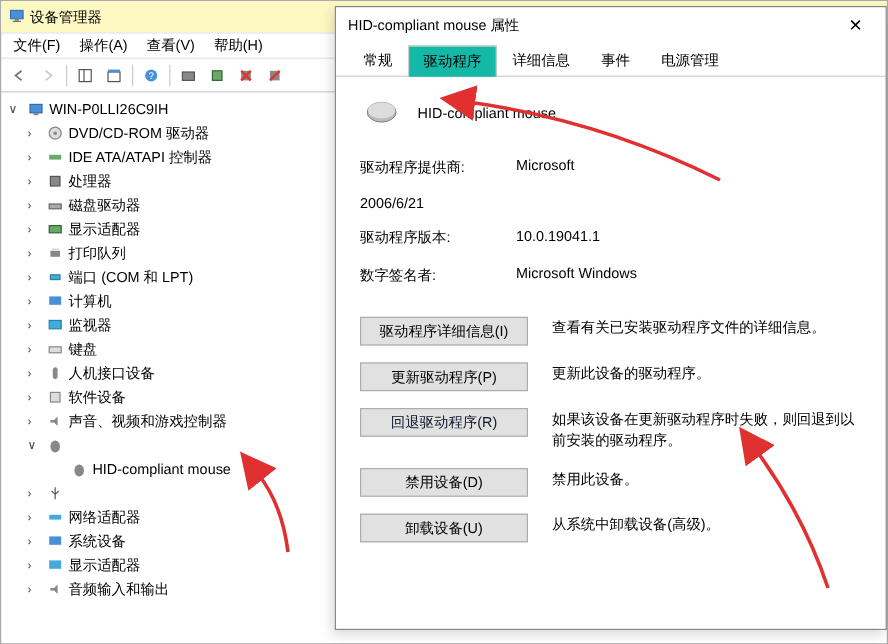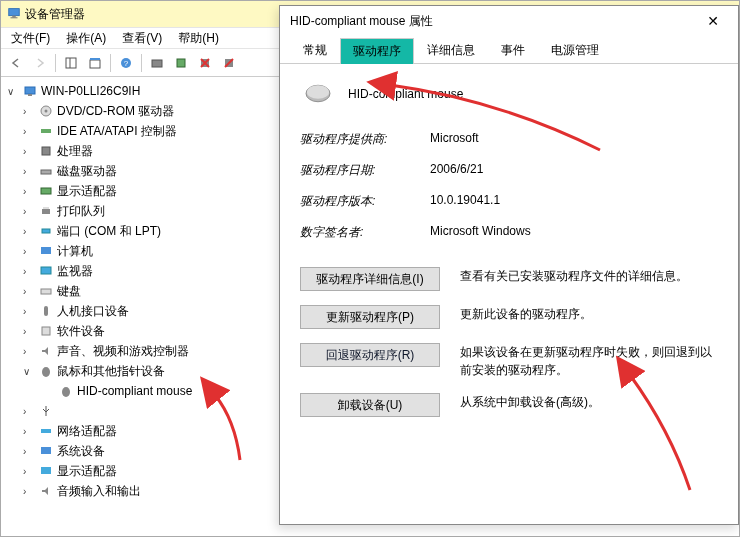--- a/index.html
+++ b/index.html
@@ -26,21 +26,21 @@
   .dlg-title { height: 30px; display: flex; align-items: center; padding: 0 10px; font-size: 12px; }
   .dlg-title .t { flex: 1; }
   .dlg-close { width: 30px; text-align: center; font-size: 14px; cursor: pointer; }
   .tabs { display: flex; align-items: flex-end; padding: 0 10px; height: 28px; border-bottom: 1px solid #ccc; }
   .tab { padding: 4px 12px; font-size: 12px; cursor: pointer; border: 1px solid transparent; border-bottom: none; font-family: Liberation Serif, serif; }
   .tab.active { border-color: #ccc #ccc #fff #ccc; background: #14b8a6; position: relative; top: 1px; }
   .dlg-body { padding: 16px 20px; }
   .dev-head { display: flex; align-items: center; gap: 12px; margin-bottom: 24px; }
   .dev-head .dicon svg { width: 36px; height: 24px; }
   .info-row { display: flex; margin-bottom: 14px; font-size: 12px; }
-  .info-row .k { width: 130px; font-style: italic; }
+  .info-row .k { width: 130px; }
   .action-row { display: flex; align-items: flex-start; margin-bottom: 14px; }
   .action-row .btn { width: 140px; height: 24px; border: 1px solid #adadad; background: #e1e1e1; font-size: 12px; cursor: pointer; }
   .action-row .btn.disabled { color: #0f172a; }
   .action-row .desc { margin-left: 20px; font-size: 12px; flex: 1; line-height: 1.5; }
   
   .arrow { position: absolute; pointer-events: none; }
 </style>
 </head>
 <body>
 
@@ -252,21 +252,20 @@
         <span class="lbl">声音、视频和游戏控制器</span>
       </div>
 
     <div class="tree-row d1">
         <span class="chev">∨</span>
         <span class="icn">
           <svg width="14" height="14">
             <ellipse cx="7" cy="8" rx="4" ry="5" fill="#888"></ellipse>
           </svg>
         </span>
-        <span class="lbl">鼠标和其他指针设备</span>
       </div>
     <div class="tree-row d2 sel">
         <span class="chev"></span>
         <span class="icn">
           <svg width="14" height="14">
             <ellipse cx="7" cy="8" rx="4" ry="5" fill="#888"></ellipse>
           </svg>
         </span>
         <span class="lbl">HID-compliant mouse</span>
       </div>
@@ -338,21 +337,20 @@
             <ellipse cx="24" cy="16" rx="15" ry="9" fill="#ddd"></ellipse>
           </svg>
       </span>
       <span>HID-compliant mouse</span>
     </div>
     <div class="info-row">
         <span class="k">驱动程序提供商:</span>
         <span>Microsoft</span>
       </div>
     <div class="info-row">
-        <span class="k">驱动程序日期:</span>
         <span>2006/6/21</span>
       </div>
     <div class="info-row">
         <span class="k">驱动程序版本:</span>
         <span>10.0.19041.1</span>
       </div>
     <div class="info-row">
         <span class="k">数字签名者:</span>
         <span>Microsoft Windows</span>
       </div>
@@ -361,20 +359,24 @@
       <button class="btn">驱动程序详细信息(I)</button>
       <span class="desc">查看有关已安装驱动程序文件的详细信息。</span>
     </div>
     <div class="action-row">
       <button class="btn">更新驱动程序(P)</button>
       <span class="desc">更新此设备的驱动程序。</span>
     </div>
     <div class="action-row">
       <button class="btn disabled">回退驱动程序(R)</button>
       <span class="desc">如果该设备在更新驱动程序时失败，则回退到以前安装的驱动程序。</span>
+    </div>
+    <div class="action-row">
+      <button class="btn">禁用设备(D)</button>
+      <span class="desc">禁用此设备。</span>
     </div>
     <div class="action-row">
       <button class="btn">卸载设备(U)</button>
       <span class="desc">从系统中卸载设备(高级)。</span>
     </div>
   </div>
 </div>
 
 <svg class="arrow" style="left:0;top:0" width="740" height="537">
   <defs>

